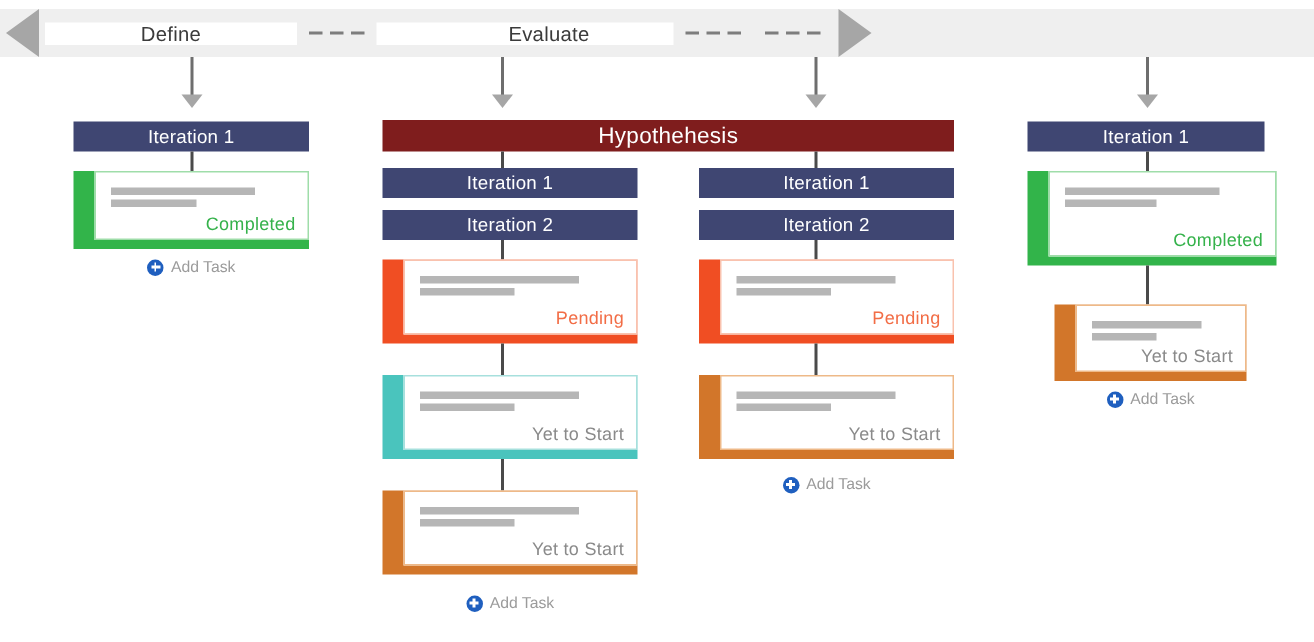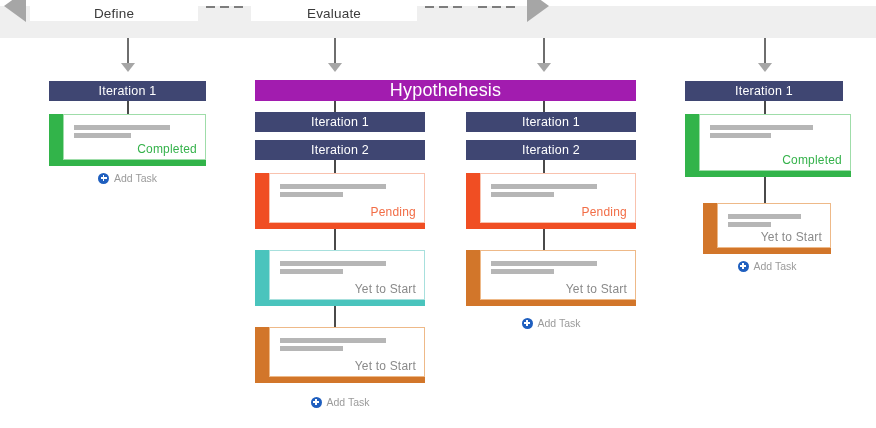--- a/index.html
+++ b/index.html
@@ -19,21 +19,21 @@
 
   
   #stage-bar {
     position: absolute;
     left: 0;
     top: 6px;
     width: 876px;
     height: 32px;
     background: #efefef;
     display: flex;
-    align-items: flex-start;
+    align-items: center;
   }
   .arrow-cap {
     width: 30px;
     flex: 0 0 30px;
     position: relative;
   }
   .arrow-cap .tri {
     position: absolute;
     top: 50%;
     transform: translateY(-50%);
@@ -101,23 +101,23 @@
     color: #ffffff;
     font-size: 12.5px;
     display: flex;
     align-items: center;
     justify-content: center;
     letter-spacing: .2px;
   }
   .hypo-bar {
     position: absolute;
     height: 21px;
-    background: #a21caf;
+    background: #7f1d1d;
     color: #ffffff;
-    font-size: 18px;
+    font-size: 15px;
     display: flex;
     align-items: center;
     justify-content: center;
     letter-spacing: .2px;
   }
 
   
   .card {
     position: absolute;
     box-sizing: border-box;
@@ -211,21 +211,21 @@
   </div>
 
   <div class="stage-seg" style="flex:0 0 168px;">Define</div>
 
   <div class="stage-gap">
     <i></i>
     <i></i>
     <i></i>
   </div>
 
-  <div class="stage-seg" style="flex:0 0 166px;">Evaluate</div>
+  <div class="stage-seg" style="flex:0 0 166px;padding-left:32px;">Evaluate</div>
 
   <div class="stage-gap">
     <i></i>
     <i></i>
     <i></i>
   </div>
 
 
   <div class="stage-gap">
     <i></i>

